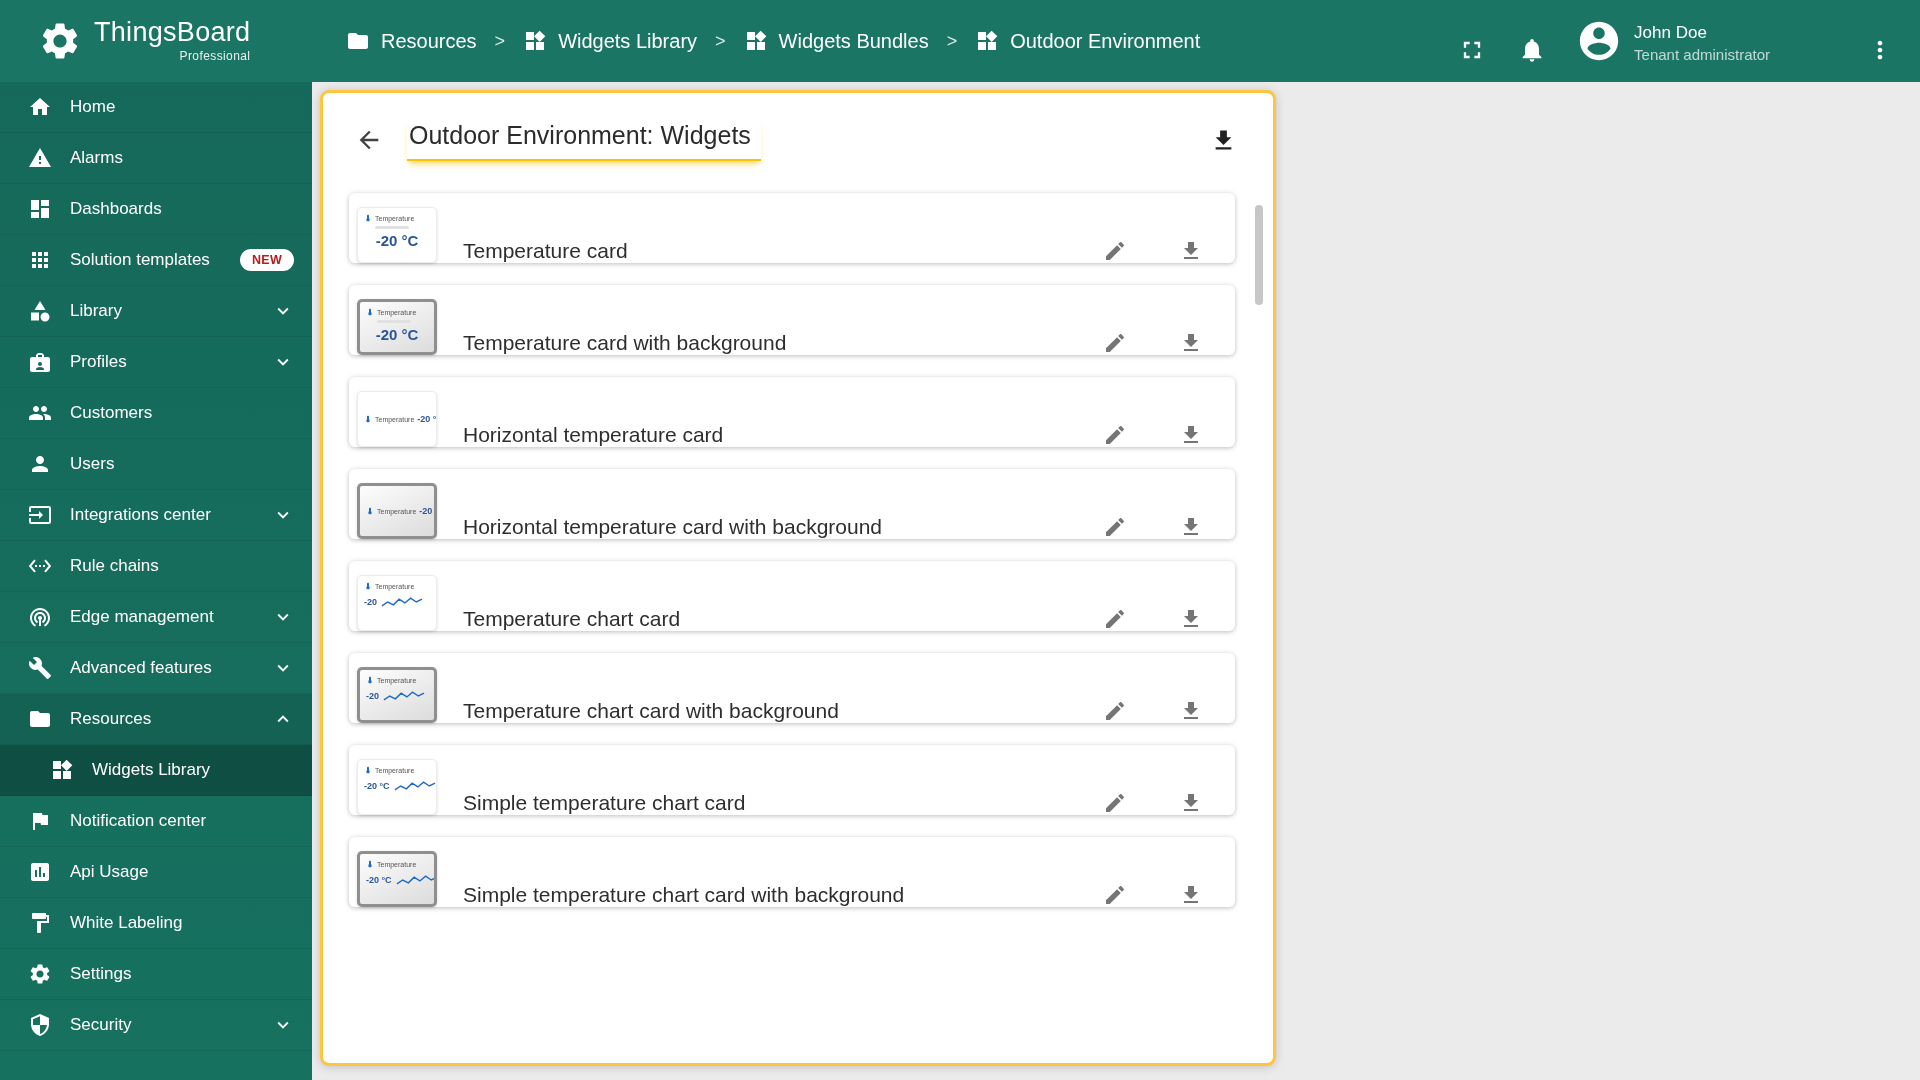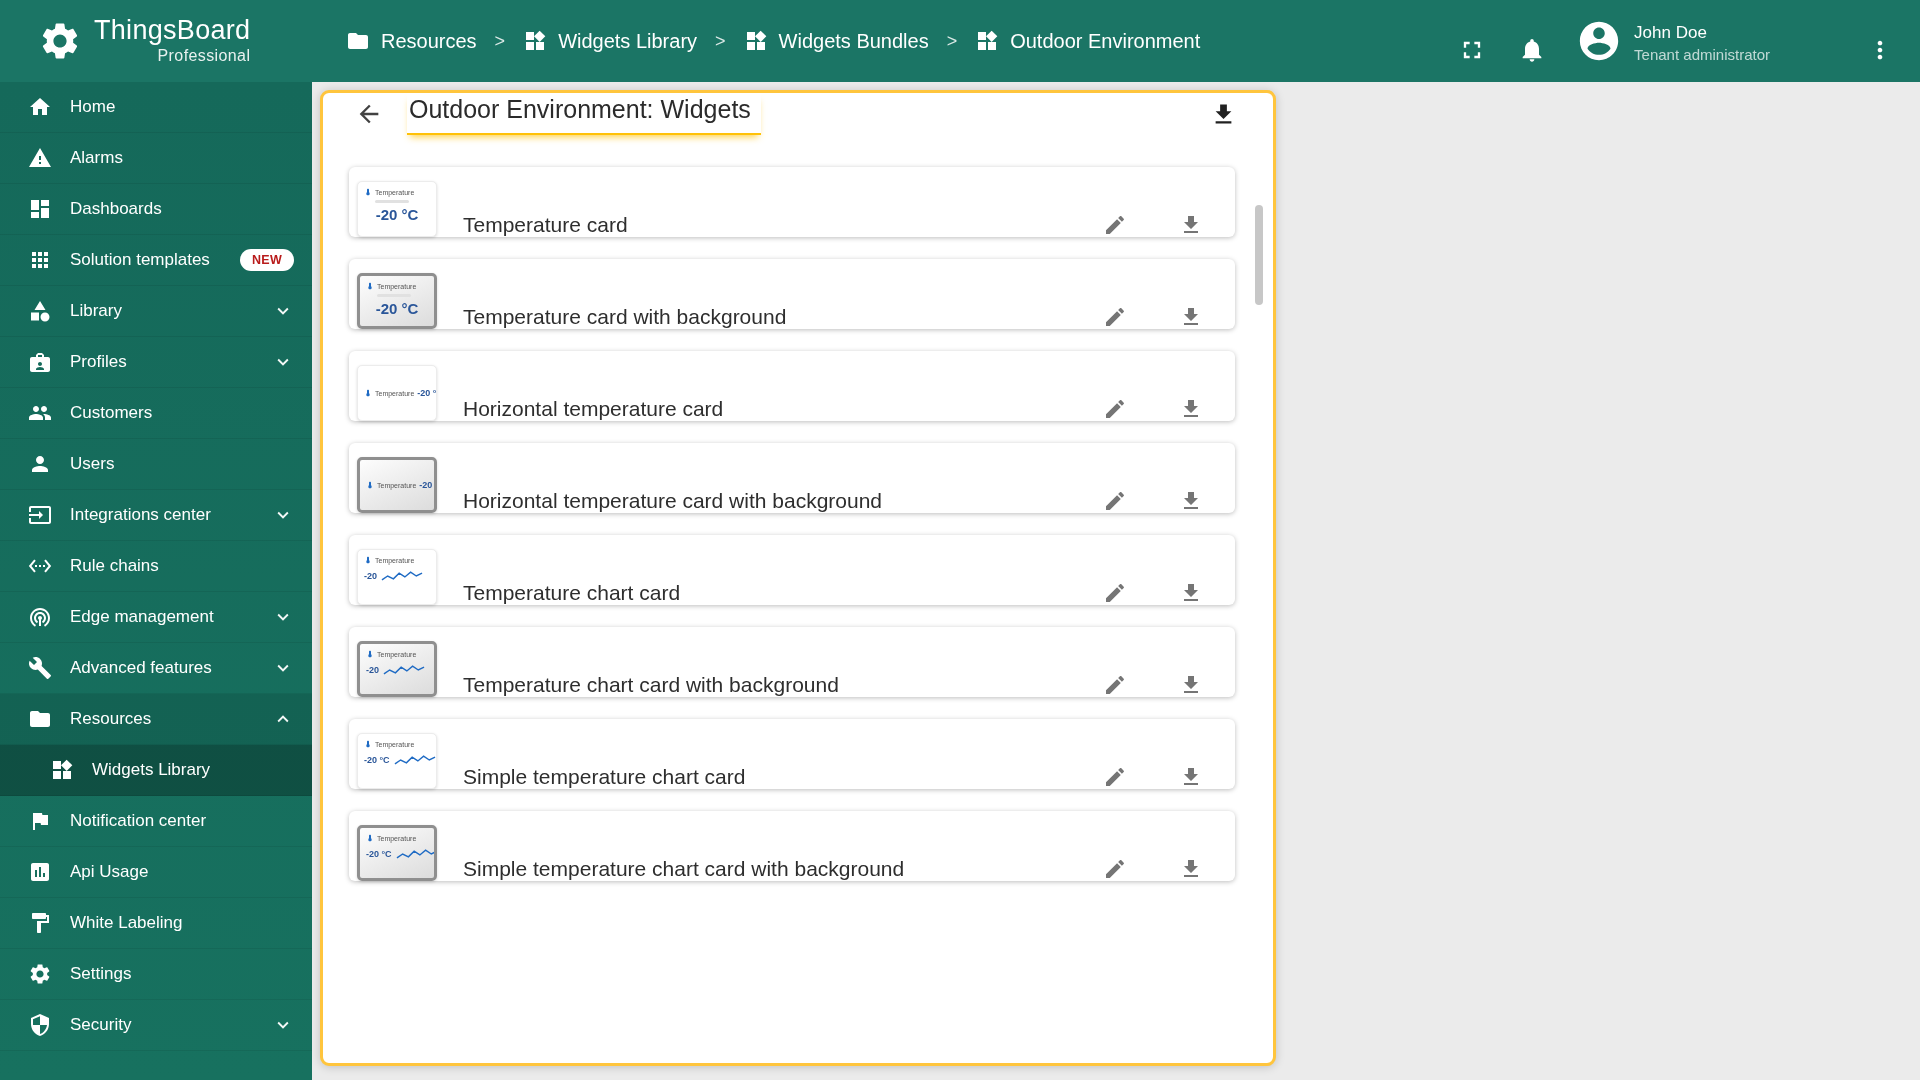--- a/index.html
+++ b/index.html
@@ -8,21 +8,21 @@
   svg{display:block}
   .app{display:flex;flex-direction:column;width:100%;height:100%}
 
   
   .topbar{flex:0 0 82px;height:82px;background:#1b7565;color:#fff;display:flex;align-items:center;position:relative;z-index:3}
   .logo{width:312px;flex:0 0 312px;display:flex;align-items:center;gap:12px;padding-left:38px;cursor:pointer}
   .logo-icon{color:#fff}
   .logo-icon svg{width:44px;height:44px}
   .logo-text{display:flex;flex-direction:column}
   .logo-name{font-size:27px;font-weight:500;letter-spacing:.3px;line-height:1}
-  .logo-sub{font-size:16px;opacity:.9;align-self:flex-end;margin-top:3px;letter-spacing:.4px}
+  .logo-sub{font-size:12px;opacity:.9;align-self:flex-end;margin-top:3px;letter-spacing:.4px}
   .breadcrumb{display:flex;align-items:center;padding-left:34px;font-size:20px}
   .crumb{display:flex;align-items:center;gap:11px;cursor:pointer;white-space:nowrap}
   .crumb-icon svg{width:24px;height:24px}
   .crumb-sep{opacity:.85;margin:0 18px;font-size:18px}
   .topbar-right{margin-left:auto;display:flex;align-items:flex-end;padding-right:26px}
   .icon-btn{color:#fff;cursor:pointer}
   .icon-btn svg{width:28px;height:28px}
   .tb-fullscreen{margin-right:32px}
   .tb-bell{margin-right:30px}
   .avatar{color:#fff;cursor:pointer;margin-right:12px}
@@ -41,21 +41,21 @@
   .nav-label{flex:1;white-space:nowrap;overflow:hidden;text-overflow:ellipsis}
   .badge{background:#fff;color:#b91c1c;font-size:12.5px;font-weight:700;padding:4px 12px;border-radius:12px;letter-spacing:.3px}
   .chev{color:#fff;opacity:.95}
   .chev svg{width:22px;height:22px}
   .nav-item.group{background:rgba(0,0,0,.10)}
   .nav-item.child{padding-left:50px;background:rgba(0,0,0,.10)}
   .nav-item.active{background:rgba(0,0,0,.28)}
 
   
   .content{flex:1;min-width:0;padding:8px 0 14px 8px;background:#ebebeb}
-  .panel{width:956px;height:100%;background:#fff;border:3px solid #ffc53d;border-radius:9px;box-shadow:0 1px 10px rgba(0,0,0,.18);display:flex;flex-direction:column;position:relative}
+  .panel{width:956px;height:100%;background:#fff;border:3px solid #ffc53d;border-radius:9px;box-shadow:0 1px 10px rgba(0,0,0,.18);display:flex;flex-direction:column;padding-top:26px;position:relative}
   .panel-header{display:flex;align-items:center;padding:0 36px 0 32px;flex:0 0 auto}
   .back-btn{color:#424242;cursor:pointer}
   .back-btn svg{width:28px;height:28px}
   .panel-title{margin-left:24px;font-size:25px;font-weight:400;color:#2b2b2b;padding:2px 10px 9px 2px;border-bottom:2px solid #ffc107;box-shadow:0 5px 7px -3px rgba(255,193,7,.75)}
   .panel-dl{margin-left:auto;color:#212121;cursor:pointer}
   .panel-dl svg{width:27px;height:27px}
   .widget-list{margin-top:24px;height:790px;overflow:hidden;padding:8px 38px 0 26px}
   .widget-row{height:70px;background:#fff;border-radius:6px;box-shadow:0 1px 5px rgba(0,0,0,.26);display:flex;align-items:flex-end;margin-bottom:22px;padding:0 32px 0 8px}
   .widget-name{margin-left:26px;font-size:21px;color:#2e2e2e}
   .row-actions{margin-left:auto;display:flex;align-items:center;gap:52px}

